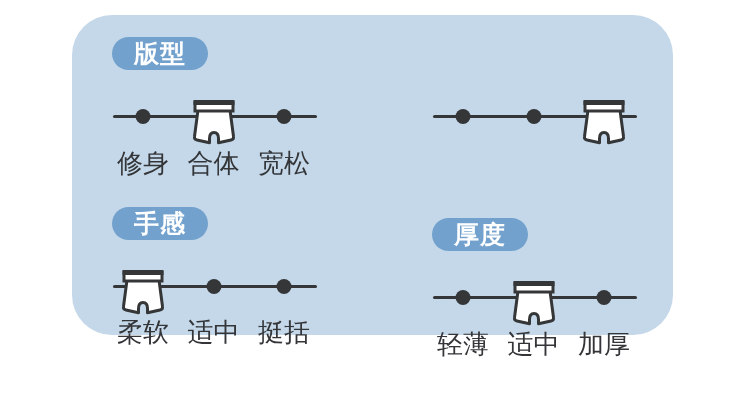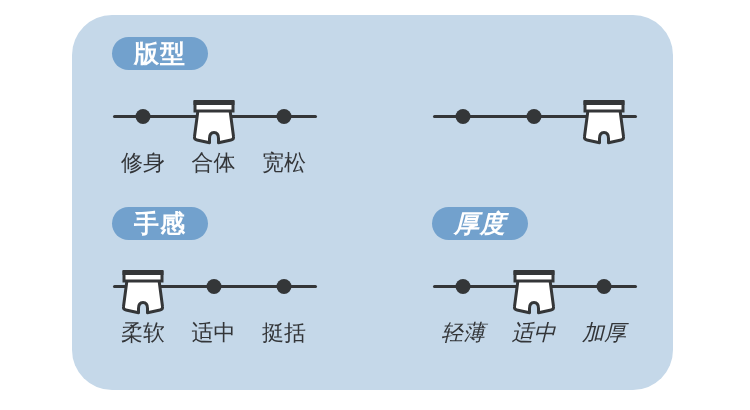--- a/index.html
+++ b/index.html
@@ -7,33 +7,33 @@
     width: 750px; height: 410px;
     background: #ffffff;
     font-family: "Liberation Sans", "DejaVu Sans", sans-serif;
     overflow: hidden;
   }
   .stage { position: relative; width: 750px; height: 410px; }
 
   .card {
     position: absolute;
     left: 72px; top: 15px;
-    width: 601px; height: 375px;
+    width: 601px; height: 320px;
     background: #c5d8e9;
     border-radius: 40px;
   }
 
   .quad {
     position: absolute;
     width: 240px; height: 150px;
   }
   .quad.q-fit        { left: 40px;  top: 22px;  }
   .quad.q-elastic    { left: 360px; top: 22px;  }
-  .quad.q-feel       { left: 40px;  top: 192px; }
-  .quad.q-thickness  { left: 360px; top: 192px; font-style: italic; }
+  .quad.q-feel       { left: 40px;  top: 192px; font-family: Liberation Serif, serif; }
+  .quad.q-thickness  { left: 360px; top: 203px; }
 
   .badge {
     position: absolute;
     left: 0; top: 0;
     min-width: 96px; height: 33px;
     padding: 0 20px;
     background: #72a1cd;
     border-radius: 17px;
     display: inline-flex;
     align-items: center;
@@ -77,21 +77,21 @@
   .labels {
     position: absolute;
     left: 1px; top: 113px;
     width: 204px; height: 26px;
   }
   .lbl {
     position: absolute;
     top: 0;
     transform: translateX(-50%);
     white-space: nowrap;
-    font-size: 22px;
+    font-size: 26px;
     line-height: 26px;
     color: #333538;
   }
 </style>
 </head>
 <body>
 
 <svg width="0" height="0" style="position:absolute" aria-hidden="true">
   <defs>
     <symbol id="boxer" viewBox="0 0 50 46">

